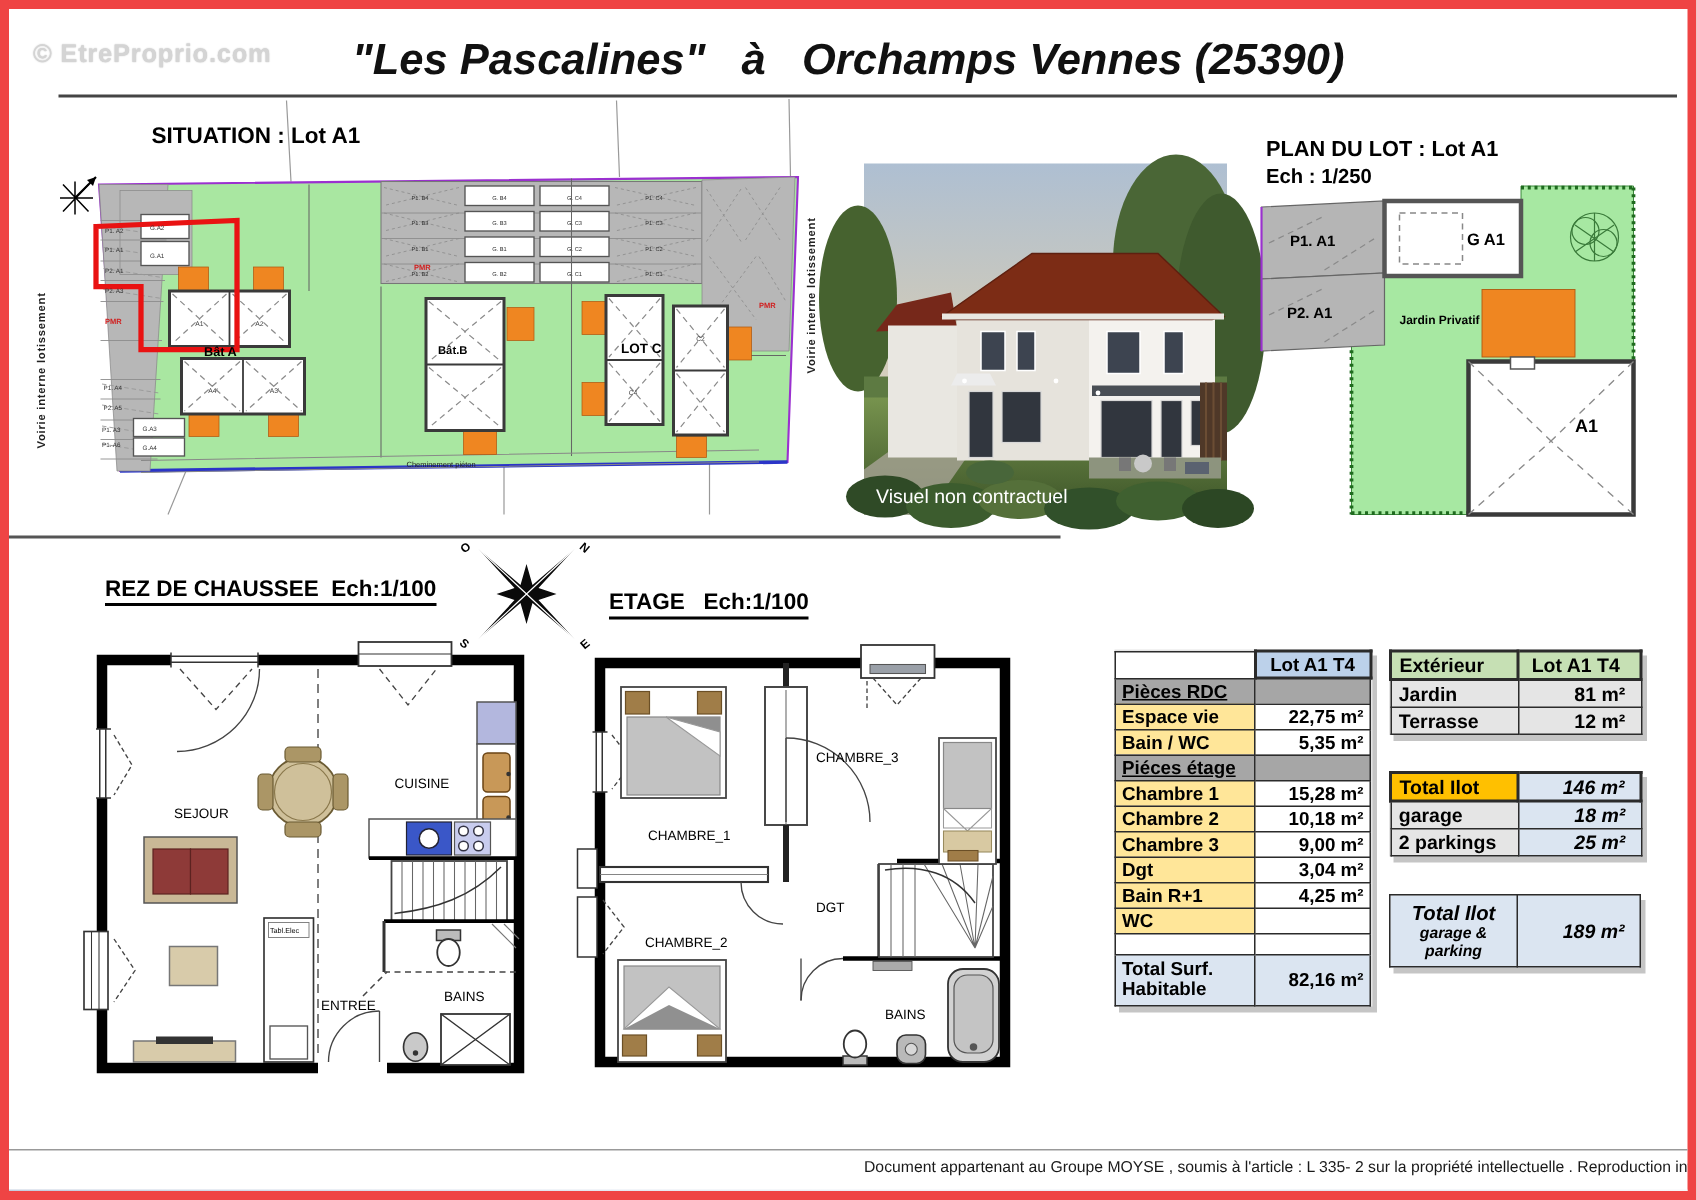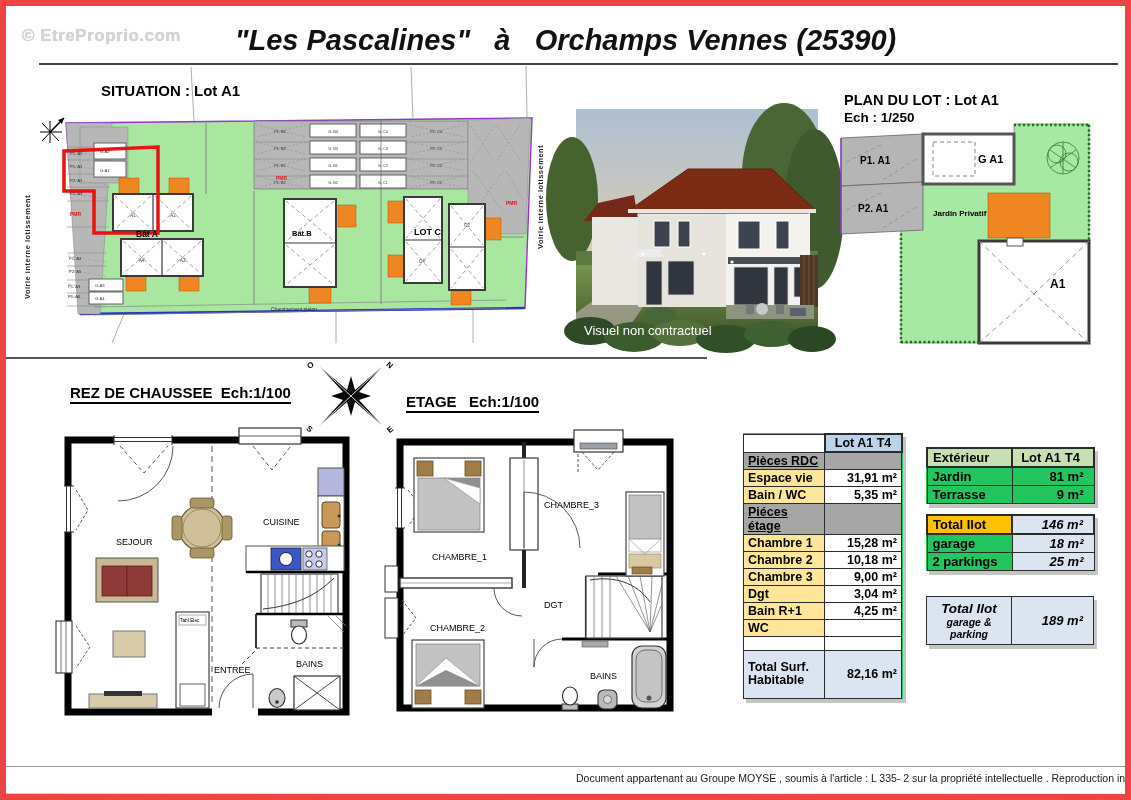--- a/index.html
+++ b/index.html
@@ -12,23 +12,23 @@
   .sec-heading{font-weight:bold;color:#000;}
   .situation-heading{left:95px;top:76px;font-size:15px;}
   .planlot-heading{left:838px;top:86px;font-size:14.5px;}
   .planlot-scale{left:838px;top:104px;font-size:13.5px;font-weight:bold;}
   .voirie{writing-mode:vertical-rl;transform:rotate(180deg);font-size:7.5px;font-weight:bold;color:#222;letter-spacing:.5px;text-align:center;}
   .divider{left:0;top:351px;width:701px;height:2px;background:#555;}
   .floor-heading{font-size:15px;font-weight:bold;border-bottom:2px solid #000;padding-bottom:1px;white-space:pre;}
   .rdc-heading{left:64px;top:378px;}
   .etage-heading{left:400px;top:387px;}
   
-  table.xl{border-collapse:collapse;background:#22c55e;box-shadow:3px 4px 0 rgba(150,150,150,.55);}
+  table.xl{border-collapse:collapse;background:#e5e5e5;box-shadow:3px 4px 0 rgba(150,150,150,.55);}
   table.xl td{border:1.2px solid #2b2b2b;font-weight:bold;font-size:12.5px;color:#000;padding:1px 4px;height:17px;box-sizing:border-box;}
-  td.lbl{width:81px;text-align:left;background:#ffe699;}
+  td.lbl{width:93px;text-align:left;background:#ffe699;}
   td.val{width:77px;text-align:right;padding-right:9px;background:#fff;}
   tr.sec td{background:#a6a6a6;text-decoration:underline;}
   td.hdr-empty{background:#fff;}
   td.hdr-blue{background:#bcd1ea;text-align:center;font-size:13px;}
   tr.spacer td{background:#fff;border-top:none;border-bottom:none;height:14px;}
   td.tot{background:#dbe5f1;font-size:12px;line-height:1.08;}
   td.totv{background:#dbe5f1;font-size:13.5px;text-align:right;padding-right:9px;}
   table.xr td{border:1.2px solid #2b2b2b;font-weight:bold;font-size:13px;color:#000;padding:1px 5px;height:18px;box-sizing:border-box;}
   table.xr td.l{width:85px;text-align:left;}
   table.xr td.v{width:82px;text-align:right;padding-right:10px;}
@@ -495,21 +495,21 @@
         <tr>
       <td class="hdr-empty"></td>
       <td class="hdr-blue" style="border-width:2px;">Lot A1 T4</td>
     </tr>
     <tr class="sec">
       <td>Pièces RDC</td>
       <td></td>
     </tr>
     <tr>
       <td class="lbl">Espace vie</td>
-      <td class="val">31,91 m²</td>
+      <td class="val">22,75 m²</td>
     </tr>
     <tr>
       <td class="lbl">Bain / WC</td>
       <td class="val">5,35 m²</td>
     </tr>
     <tr class="sec">
       <td>Piéces étage</td>
       <td></td>
     </tr>
     <tr>
@@ -534,42 +534,42 @@
     </tr>
     <tr>
       <td class="lbl">WC</td>
       <td class="val"></td>
     </tr>
     <tr class="spacer">
           <td></td>
           <td></td>
         </tr>
     <tr>
-      <td class="tot" style="height:48px;">
+      <td class="tot" style="height:34px;">
         <div>Total Surf.</div>
         <div>Habitable</div>
       </td>
       <td class="totv">82,16 m²</td>
     </tr>
   </tbody>
     </table>
 
-  <table class="abs xr xl" style="left:920px;top:441px;">
+  <table class="abs xr xl" style="left:920px;top:427px;">
     <tbody>
         <tr>
       <td class="l green" style="border-width:2px;">Extérieur</td>
       <td class="v green" style="border-width:2px;text-align:center;">Lot A1 T4</td>
     </tr>
     <tr>
       <td class="l">Jardin</td>
       <td class="v">81 m²</td>
     </tr>
     <tr>
       <td class="l">Terrasse</td>
-      <td class="v">9 m²</td>
+      <td class="v">12 m²</td>
     </tr>
   </tbody>
     </table>
 
   <table class="abs xr xl" style="left:920px;top:508px;">
     <tbody>
         <tr>
       <td class="l orange" style="border-width:2px;">Total Ilot</td>
       <td class="v blue" style="border-width:2px;">146 m²</td>
     </tr>

